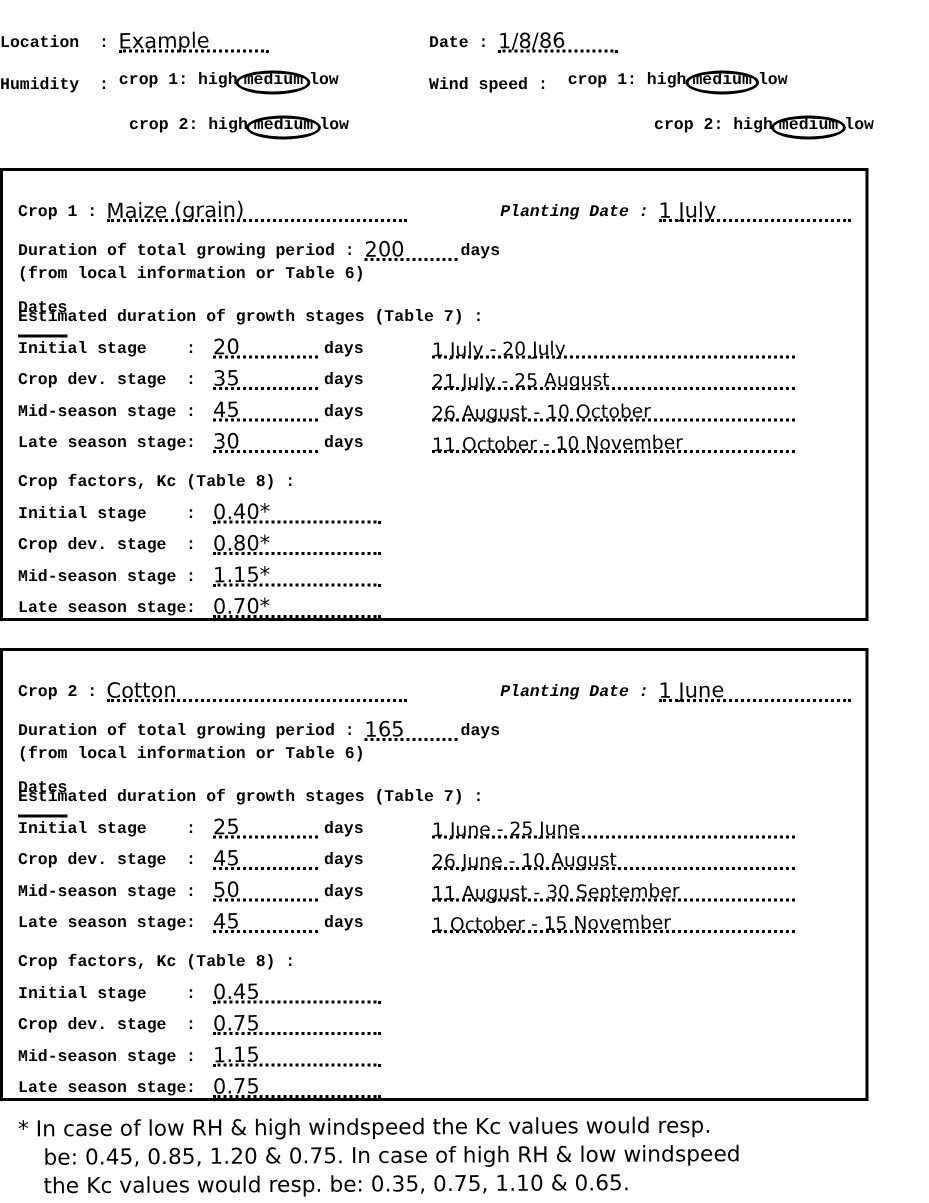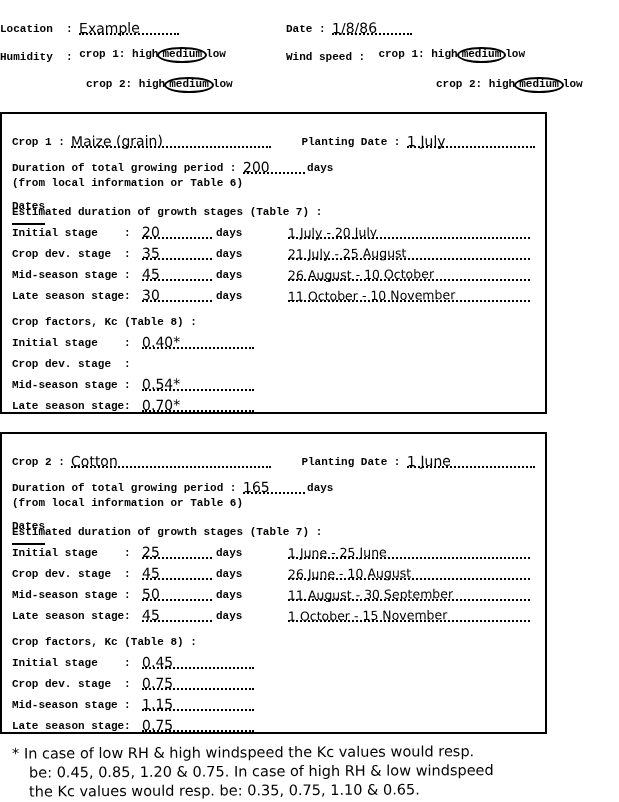--- a/index.html
+++ b/index.html
@@ -32,21 +32,21 @@
   .hleft{width:286px;display:flex;align-items:flex-end;}
   .hright{flex:1;display:flex;align-items:flex-end;}
   .box{
     position:absolute;left:10;width:597;height:302;
     border:2px solid #000;box-sizing:border-box;
     padding:8px 10px 0 10px;background:#fff;
   }
   .row{display:flex;align-items:flex-end;}
   .crop-row{height:26px;}
   .name-line{width:200px;}
-  .plant-label{margin-left:30px;}
+  .plant-label{margin-left:62px;font-style:italic;}
   .plant-line{width:128px;}
   .dur-row{margin-top:6px;height:20px;}
   .dur-line{width:62px;}
   .dur-unit{margin-left:2px;}
   .note-row{height:15px;}
   .est-row{margin-top:11px;height:18px;position:relative;}
   .dates-h{position:absolute;left:392;top:0;border-bottom:2px solid #000;padding-bottom:11px;}
   .stage-row{height:21px;}
   .slabel{width:112px;}
   .colon{width:18px;}
@@ -181,26 +181,29 @@
   <div class="row kc-row">
     <span class="t slabel">Initial stage</span>
     <span class="t colon">:</span>
     <span class="dotted kc-line">
         <span class="hand">0.40*</span>
       </span>
   </div>
   <div class="row kc-row">
     <span class="t slabel">Crop dev. stage</span>
     <span class="t colon">:</span>
+    <span class="dotted kc-line">
+        <span class="hand">0.80*</span>
+      </span>
   </div>
   <div class="row kc-row">
     <span class="t slabel">Mid-season stage</span>
     <span class="t colon">:</span>
     <span class="dotted kc-line">
-        <span class="hand">0.54*</span>
+        <span class="hand">1.15*</span>
       </span>
   </div>
   <div class="row kc-row">
     <span class="t slabel">Late season stage</span>
     <span class="t colon">:</span>
     <span class="dotted kc-line">
         <span class="hand">0.70*</span>
       </span>
   </div>
 </div>

